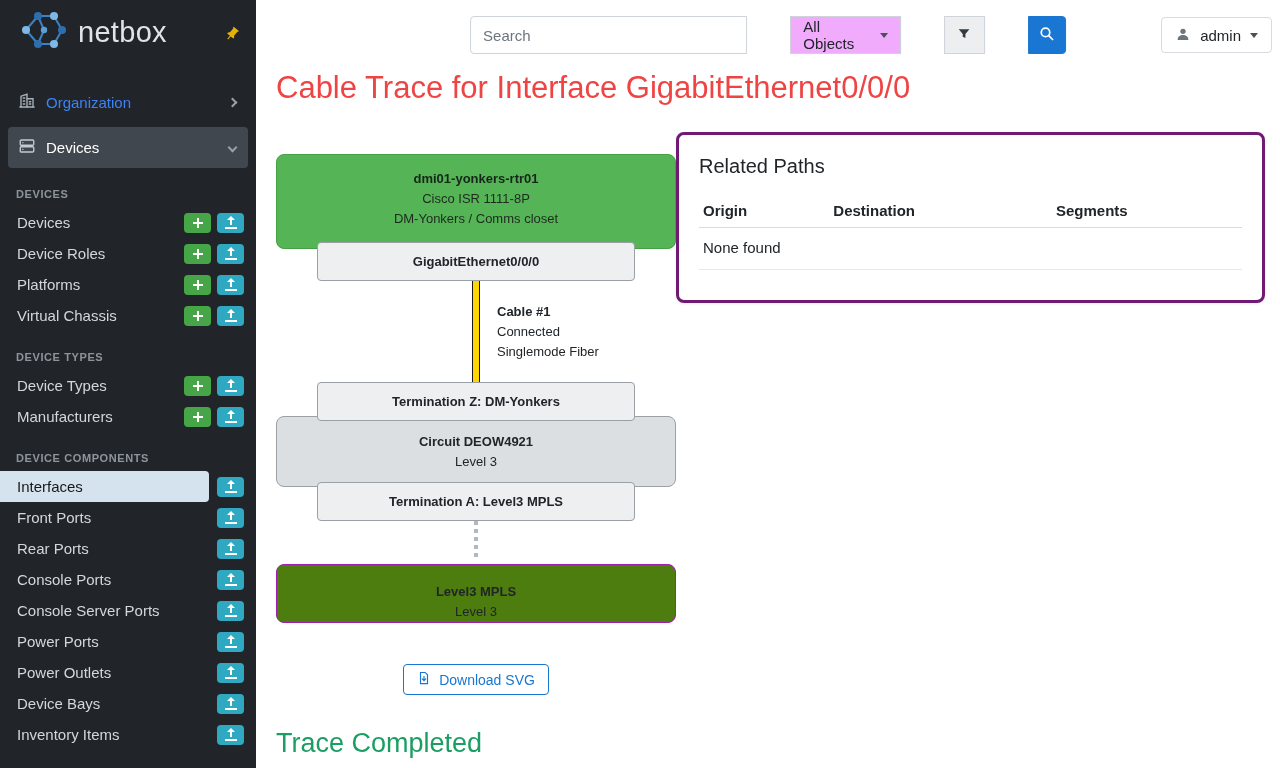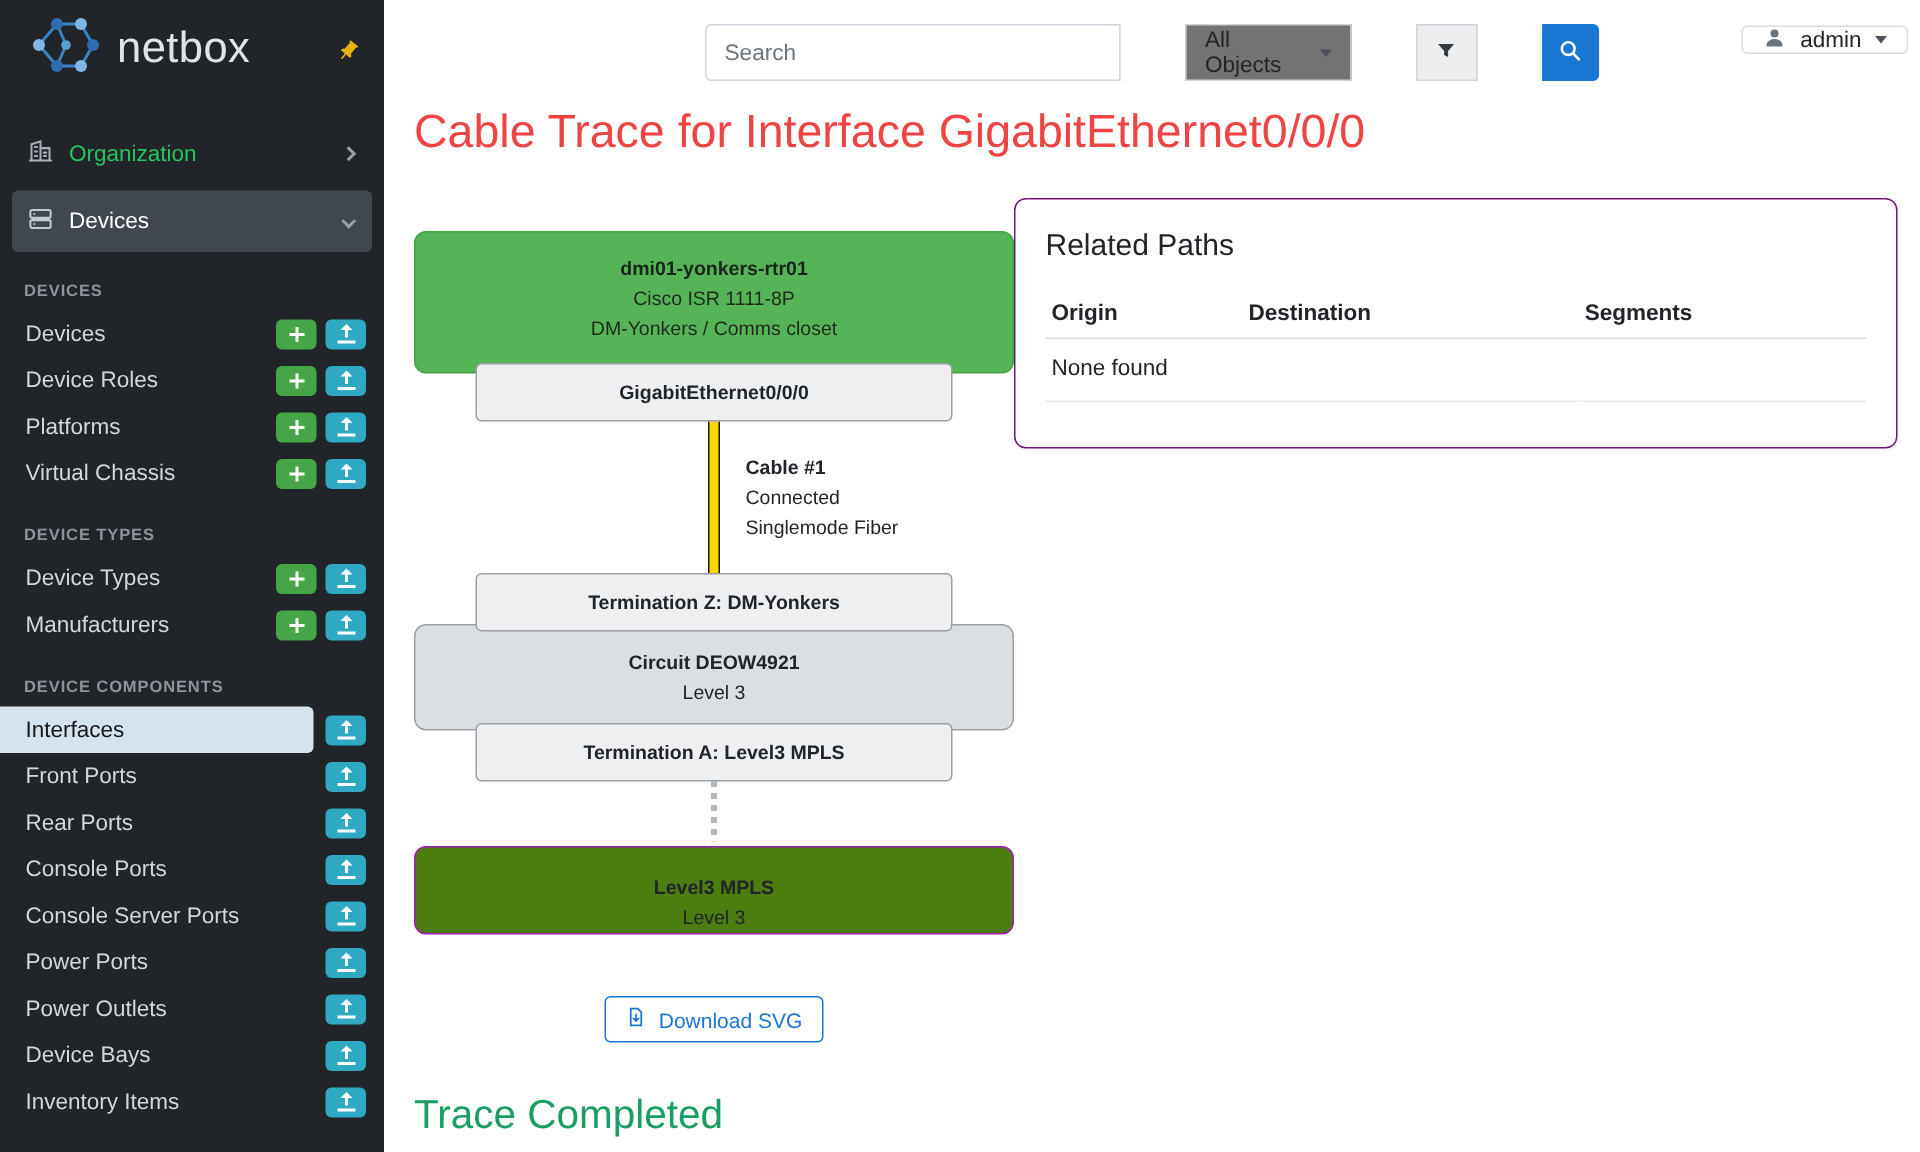--- a/index.html
+++ b/index.html
@@ -6,21 +6,21 @@
   html,body { width:1280px; height:768px; overflow:hidden; background:#fff;
     font-family:"Liberation Sans","DejaVu Sans",sans-serif; color:#212529; }
 
   
   .sidebar { position:fixed; left:0; top:0; width:256px; height:768px; background:#212529; overflow:hidden; }
   .side-logo { height:64px; display:flex; align-items:center; padding:0 16px; position:relative; }
   .brand-text { font-size:29px; color:#dfe4e8; margin-left:10px; font-weight:500; letter-spacing:.3px; }
   .pin-btn { position:absolute; right:16px; top:26px; background:none; border:none; cursor:pointer; }
 
   .nav-group { margin:4px 8px; height:41px; border-radius:4px; display:flex; align-items:center;
-    padding:0 12px 0 10px; gap:10px; color:#22c55e; font-size:15px; cursor:pointer; }
+    padding:0 12px 0 10px; gap:10px; color:#3b82f6; font-size:15px; cursor:pointer; }
   .nav-group.first { margin-top:18px; }
   .nav-group.active { background:#40474e; color:#fff; }
   .chev { width:7px; height:7px; border-right:2px solid #98a0a7; border-bottom:2px solid #98a0a7;
     margin-left:auto; display:inline-block; }
   .chev.right { transform:rotate(-45deg); }
   .chev.down  { transform:rotate(45deg); }
 
   .section-heading { margin:20px 16px 7px; font-size:11px; font-weight:700; letter-spacing:.6px; color:#8d959c; }
 
   .nav-row { height:31px; display:flex; align-items:stretch; padding-right:12px; cursor:pointer; }
@@ -41,28 +41,28 @@
     border-left:4px solid transparent; border-right:4px solid transparent; border-bottom:4px solid #fff; }
 
   
   .main { margin-left:256px; height:768px; position:relative; }
   .topbar { height:54px; position:relative; }
   .search-group { position:absolute; left:50%; transform:translateX(-50%); top:16px; display:flex; height:38px;gap:44px; }
   .search-input { width:290px; border:1px solid #ced4da; border-radius:4px 0 0 4px; padding:0 12px;
     font-size:15px; color:#212529; outline:none; font-family:inherit; }
   .search-input::placeholder { color:#6c757d; }
   .scope-select { border:1px solid #ced4da; margin-left:-1px; display:flex; align-items:center; gap:9px;
-    padding:0 12px; font-size:15px; color:#212529; background:#737373; cursor:pointer; }
+    padding:0 12px; font-size:15px; color:#212529; background:#f0abfc; cursor:pointer; }
   .caret { width:0; height:0; border-left:4px solid transparent; border-right:4px solid transparent;
     border-top:5px solid #495057; display:inline-block; }
   .filter-btn { width:43px; background:#eceef0; border:1px solid #ced4da; margin-left:-1px;
     display:flex; align-items:center; justify-content:center; cursor:pointer; }
   .go-btn { width:40px; background:#1976d2; border:1px solid #1976d2; margin-left:-1px;
     border-radius:0 4px 4px 0; display:flex; align-items:center; justify-content:center; cursor:pointer; }
-  .user-menu { position:absolute; right:8px; top:17px; height:19px; display:flex; align-items:center; gap:9px;
+  .user-menu { position:absolute; right:8px; top:17px; height:36px; display:flex; align-items:center; gap:9px;
     padding:0 13px; border:1px solid #d8dce0; border-radius:4px; font-size:15px; color:#212529;
     background:#fff; cursor:pointer; }
 
   .page-title { margin:16px 0 0; padding:0 20px; font-size:31px; font-weight:400; color:#ef4444; }
 
   .content { display:flex; padding:0 15px 0 20px; margin-top:26px; align-items:flex-start; }
 
   
   .trace { position:relative; width:400px; height:632px; flex:0 0 400px; font-size:13px; }
   .tbox { position:absolute; text-align:center; line-height:20px; }
@@ -84,21 +84,21 @@
     background:repeating-linear-gradient(#b2b8be 0 4px, transparent 4px 8px); }
   .far-box { left:0; top:432px; width:400px; height:59px; background:#4d7c0f; border:1px solid #a21caf;
     border-radius:8px; padding-top:17px; z-index:2; }
   .dl-row { position:absolute; top:532px; left:0; width:400px; text-align:center; }
   .download-btn { display:inline-flex; align-items:center; gap:8px; border:1px solid #1976d2; color:#1976d2;
     background:#fff; border-radius:4px; padding:6px 13px; font-size:14px; cursor:pointer; font-family:inherit; }
   .trace-status { position:absolute; top:596px; left:0; width:400px; text-align:left; font-size:27px;
     color:#1a9e63; font-weight:500; }
 
   
-  .rp-card { flex:1; border:1px solid #701a75; border-radius:8px; box-shadow:0 1px 3px rgba(0,0,0,.07);
+  .rp-card { flex:1; border:3px solid #701a75; border-radius:8px; box-shadow:0 1px 3px rgba(0,0,0,.07);
     padding:20px 20px 30px; background:#fff; }
   .rp-title { font-size:20px; font-weight:500; color:#212529; margin-bottom:16px; }
   .rp-table { width:100%; border-collapse:collapse; table-layout:fixed; font-size:15px; }
   .rp-table th { text-align:left; font-weight:bold; padding:8px 4px; border-bottom:1px solid #d8dcdf; }
   .rp-table td { padding:11px 4px 13px; border-bottom:1px solid #e6e9ec; color:#212529; }
   .col-origin { width:24%; } .col-dest { width:41%; } .col-seg { width:35%; }
 </style>
 </head>
 <body>
 

